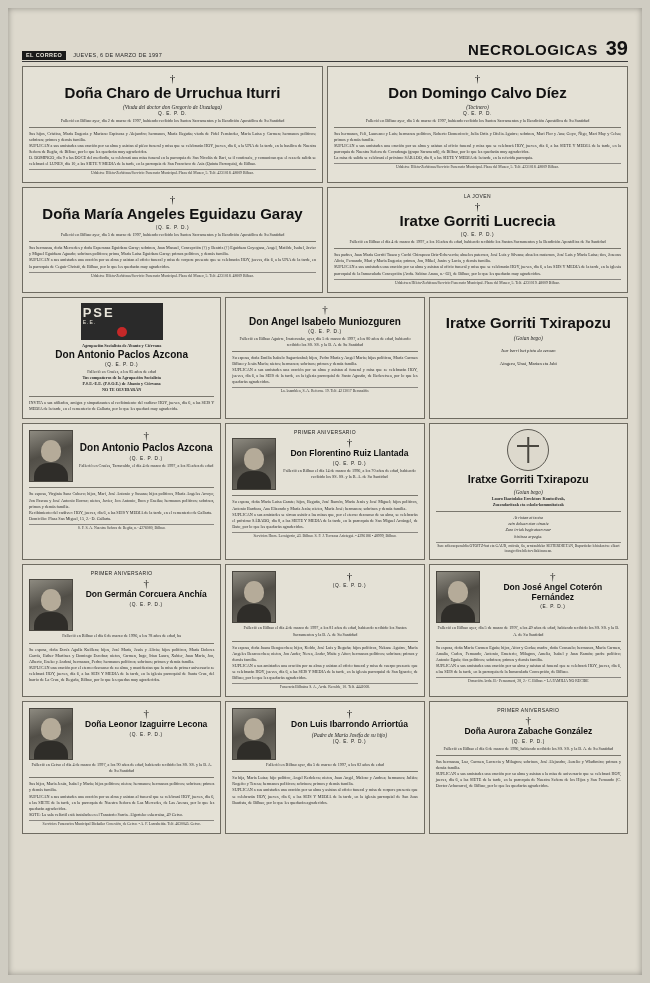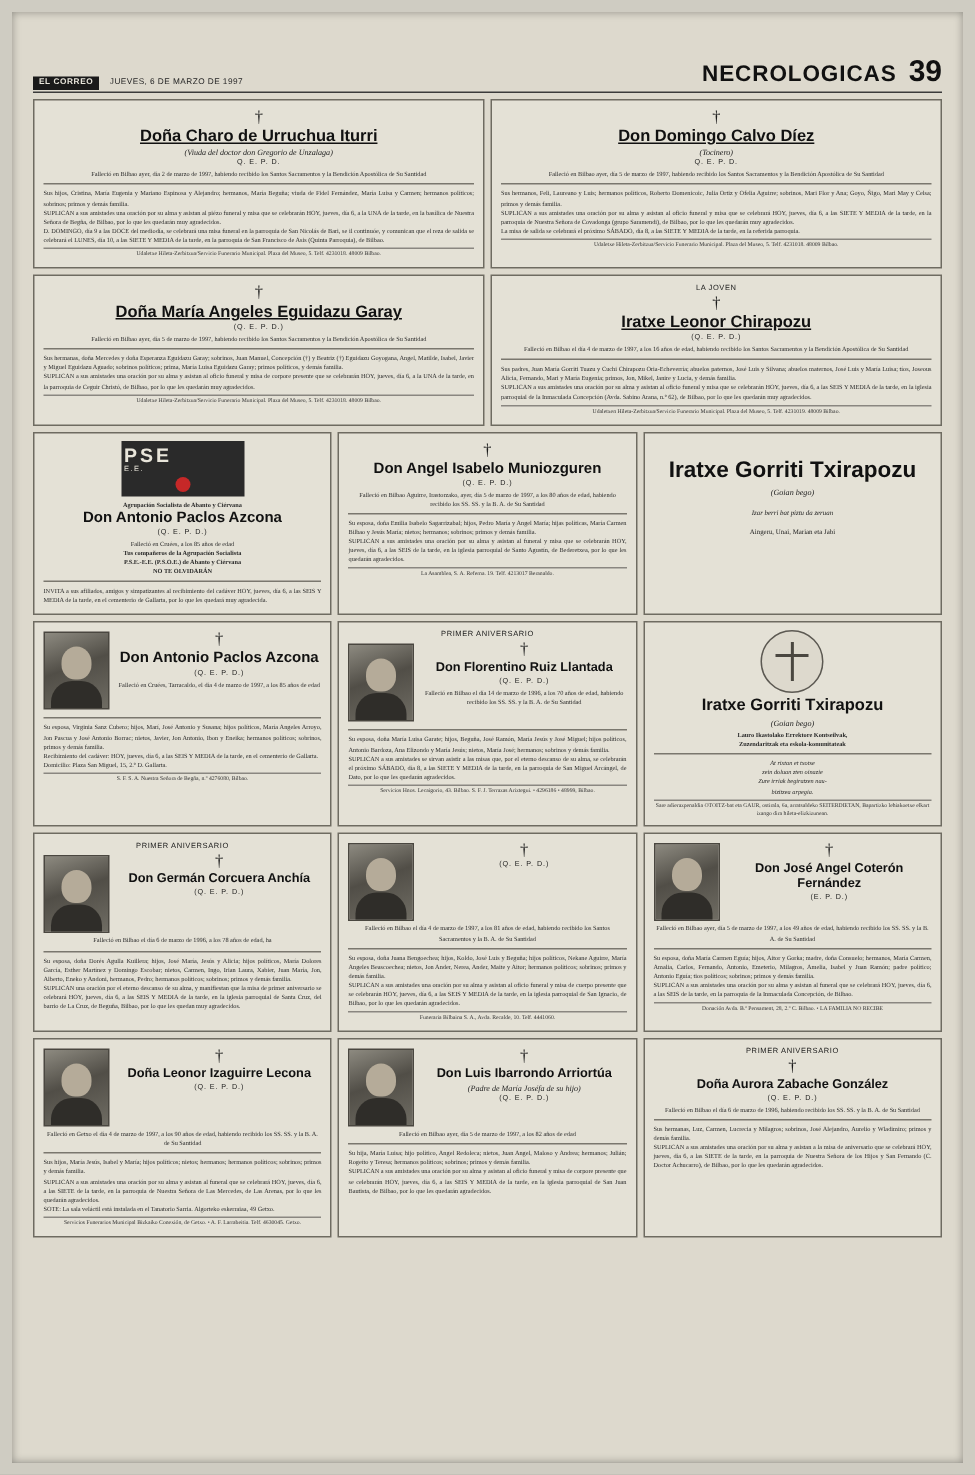--- a/index.html
+++ b/index.html
@@ -45,21 +45,21 @@
     font-family:"Liberation Serif",serif;
   }
   .pre{
     text-align:center;font-family:"Liberation Sans",sans-serif;font-size:5px;
     letter-spacing:.4px;color:#1a1a1a;margin-bottom:2px;text-transform:uppercase;
   }
   .name{
     text-align:center;font-family:"Liberation Sans",sans-serif;font-weight:bold;
     color:#111;line-height:1.12;margin:0 0 2px 0;
   }
-  .name.lg{font-size:11px;text-decoration:underline;}
+  .name.lg{font-size:15px;}
   .name.md{font-size:10px;}
   .name.sm{font-size:8.5px;}
   .sub{
     text-align:center;font-size:5.4px;font-style:italic;color:#222;margin-bottom:1px;
     font-family:"Liberation Serif",serif;
   }
   .qepd{
     text-align:center;font-family:"Liberation Sans",sans-serif;font-size:4.8px;
     letter-spacing:.6px;color:#1a1a1a;margin:1px 0 2px 0;
   }
@@ -175,21 +175,21 @@
           <div class="qepd">(Q. E. P. D.)</div>
           <div class="body center">Falleció en Bilbao ayer, día 5 de marzo de 1997, habiendo recibido los Santos Sacramentos y la Bendición Apostólica de Su Santidad</div>
           <div class="hr"></div>
           <div class="body">Sus hermanas, doña Mercedes y doña Esperanza Eguidazu Garay; sobrinos, Juan Manuel, Concepción (†) y Beatriz (†) Eguidazu Goyogana, Angel, Matilde, Isabel, Javier y Miguel Eguidazu Aguado; sobrinos políticos; prima, María Luisa Eguidazu Garay; primos políticos, y demás familia.</div>
           <div class="body">SUPLICAN a sus amistades una oración por su alma y asistan al oficio funeral y misa de corpore presente que se celebrarán HOY, jueves, día 6, a la UNA de la tarde, en la parroquia de Ceguir Christó, de Bilbao, por lo que les quedarán muy agradecidos.</div>
           <div class="foot">Udaletxe Hileta-Zerbitzua/Servicio Funerario Municipal. Plaza del Museo, 5. Telf. 4231018. 48009 Bilbao.</div>
         </div>
         <div class="cell w2">
           <div class="pre">LA JOVEN</div>
           <div class="cross">†</div>
-          <div class="name lg">Iratxe Leonor Chirapozu</div>
+          <div class="name lg">Iratxe Gorriti Lucrecia</div>
           <div class="qepd">(Q. E. P. D.)</div>
           <div class="body center">Falleció en Bilbao el día 4 de marzo de 1997, a los 16 años de edad, habiendo recibido los Santos Sacramentos y la Bendición Apostólica de Su Santidad</div>
           <div class="hr"></div>
           <div class="body">Sus padres, Juan María Gorriti Tuazu y Cuchi Chirapozu Oria-Echeverría; abuelos paternos, José Luis y Silvana; abuelos maternos, José Luis y María Luisa; tíos, Joseous Alicia, Fernando, Mari y María Eugenia; primos, Jon, Mikel, Janire y Lucia, y demás familia.</div>
           <div class="body">SUPLICAN a sus amistades una oración por su alma y asistan al oficio funeral y misa que se celebrarán HOY, jueves, día 6, a las SEIS Y MEDIA de la tarde, en la iglesia parroquial de la Inmaculada Concepción (Avda. Sabino Arana, n.º 62), de Bilbao, por lo que les quedarán muy agradecidos.</div>
           <div class="foot">Udaletxen Hileta-Zerbitzua/Servicio Funerario Municipal. Plaza del Museo, 5. Telf. 4231019. 48009 Bilbao.</div>
         </div>
       </div>
 
       <div class="row">

